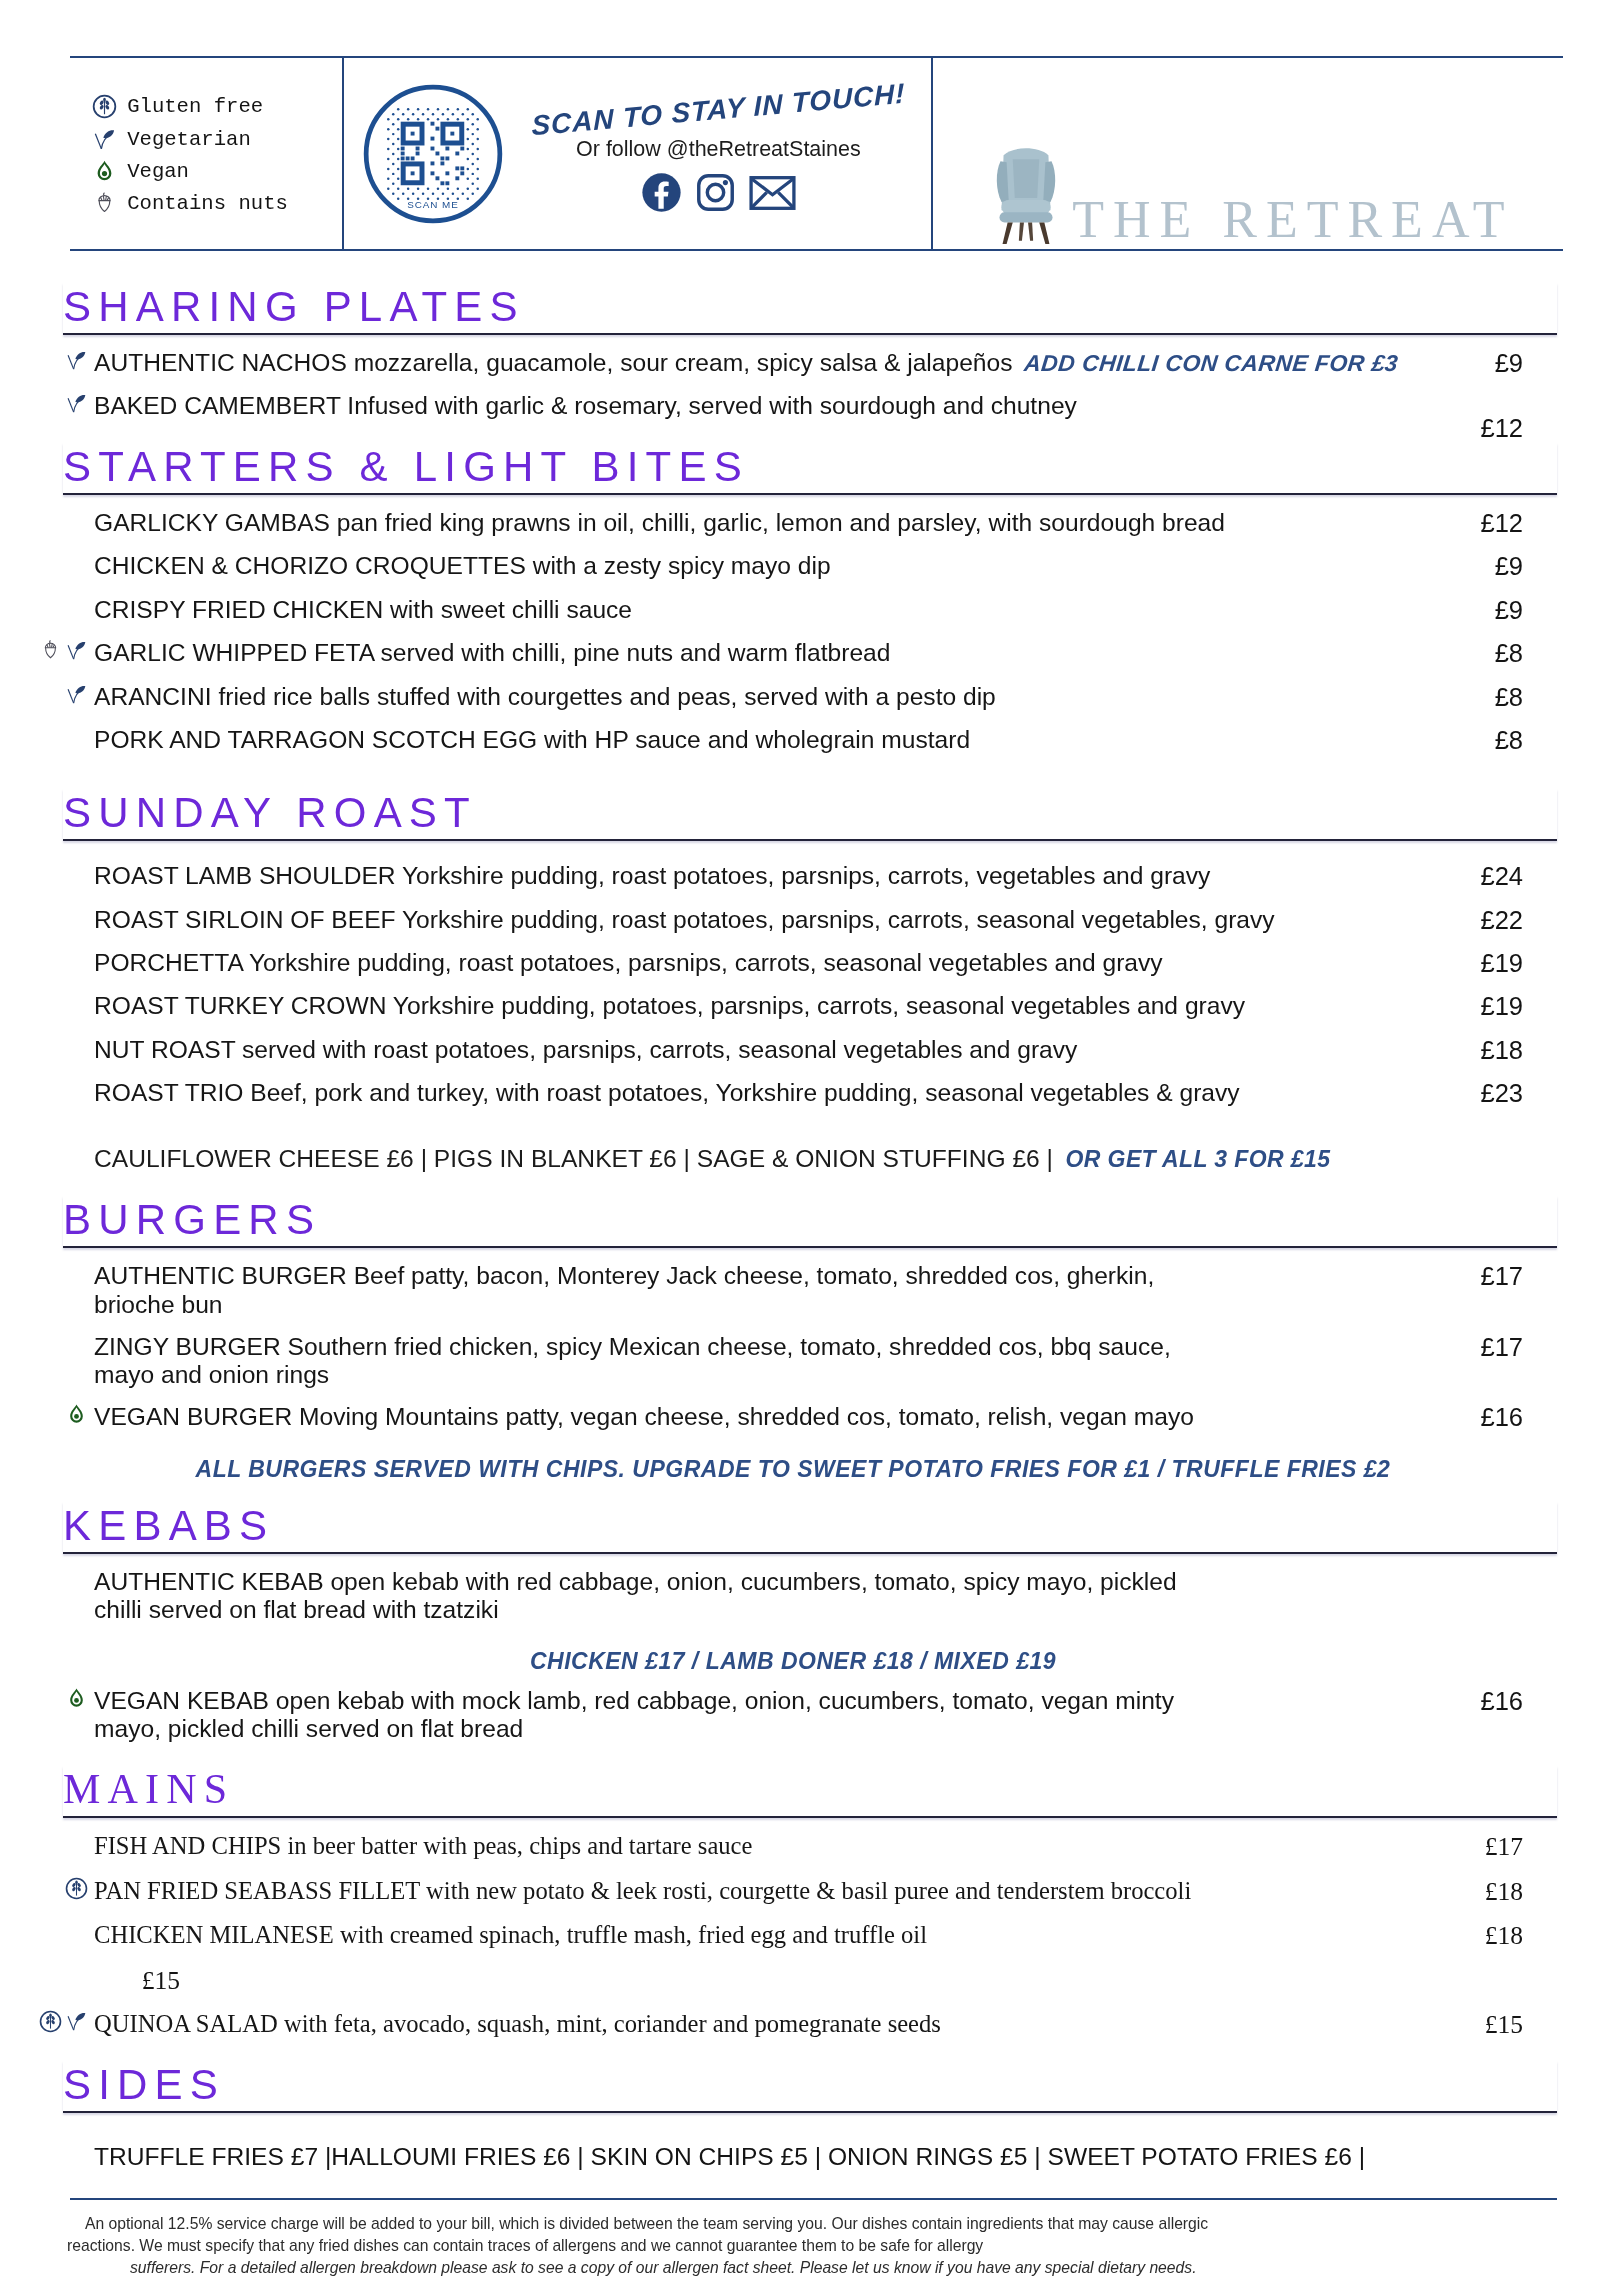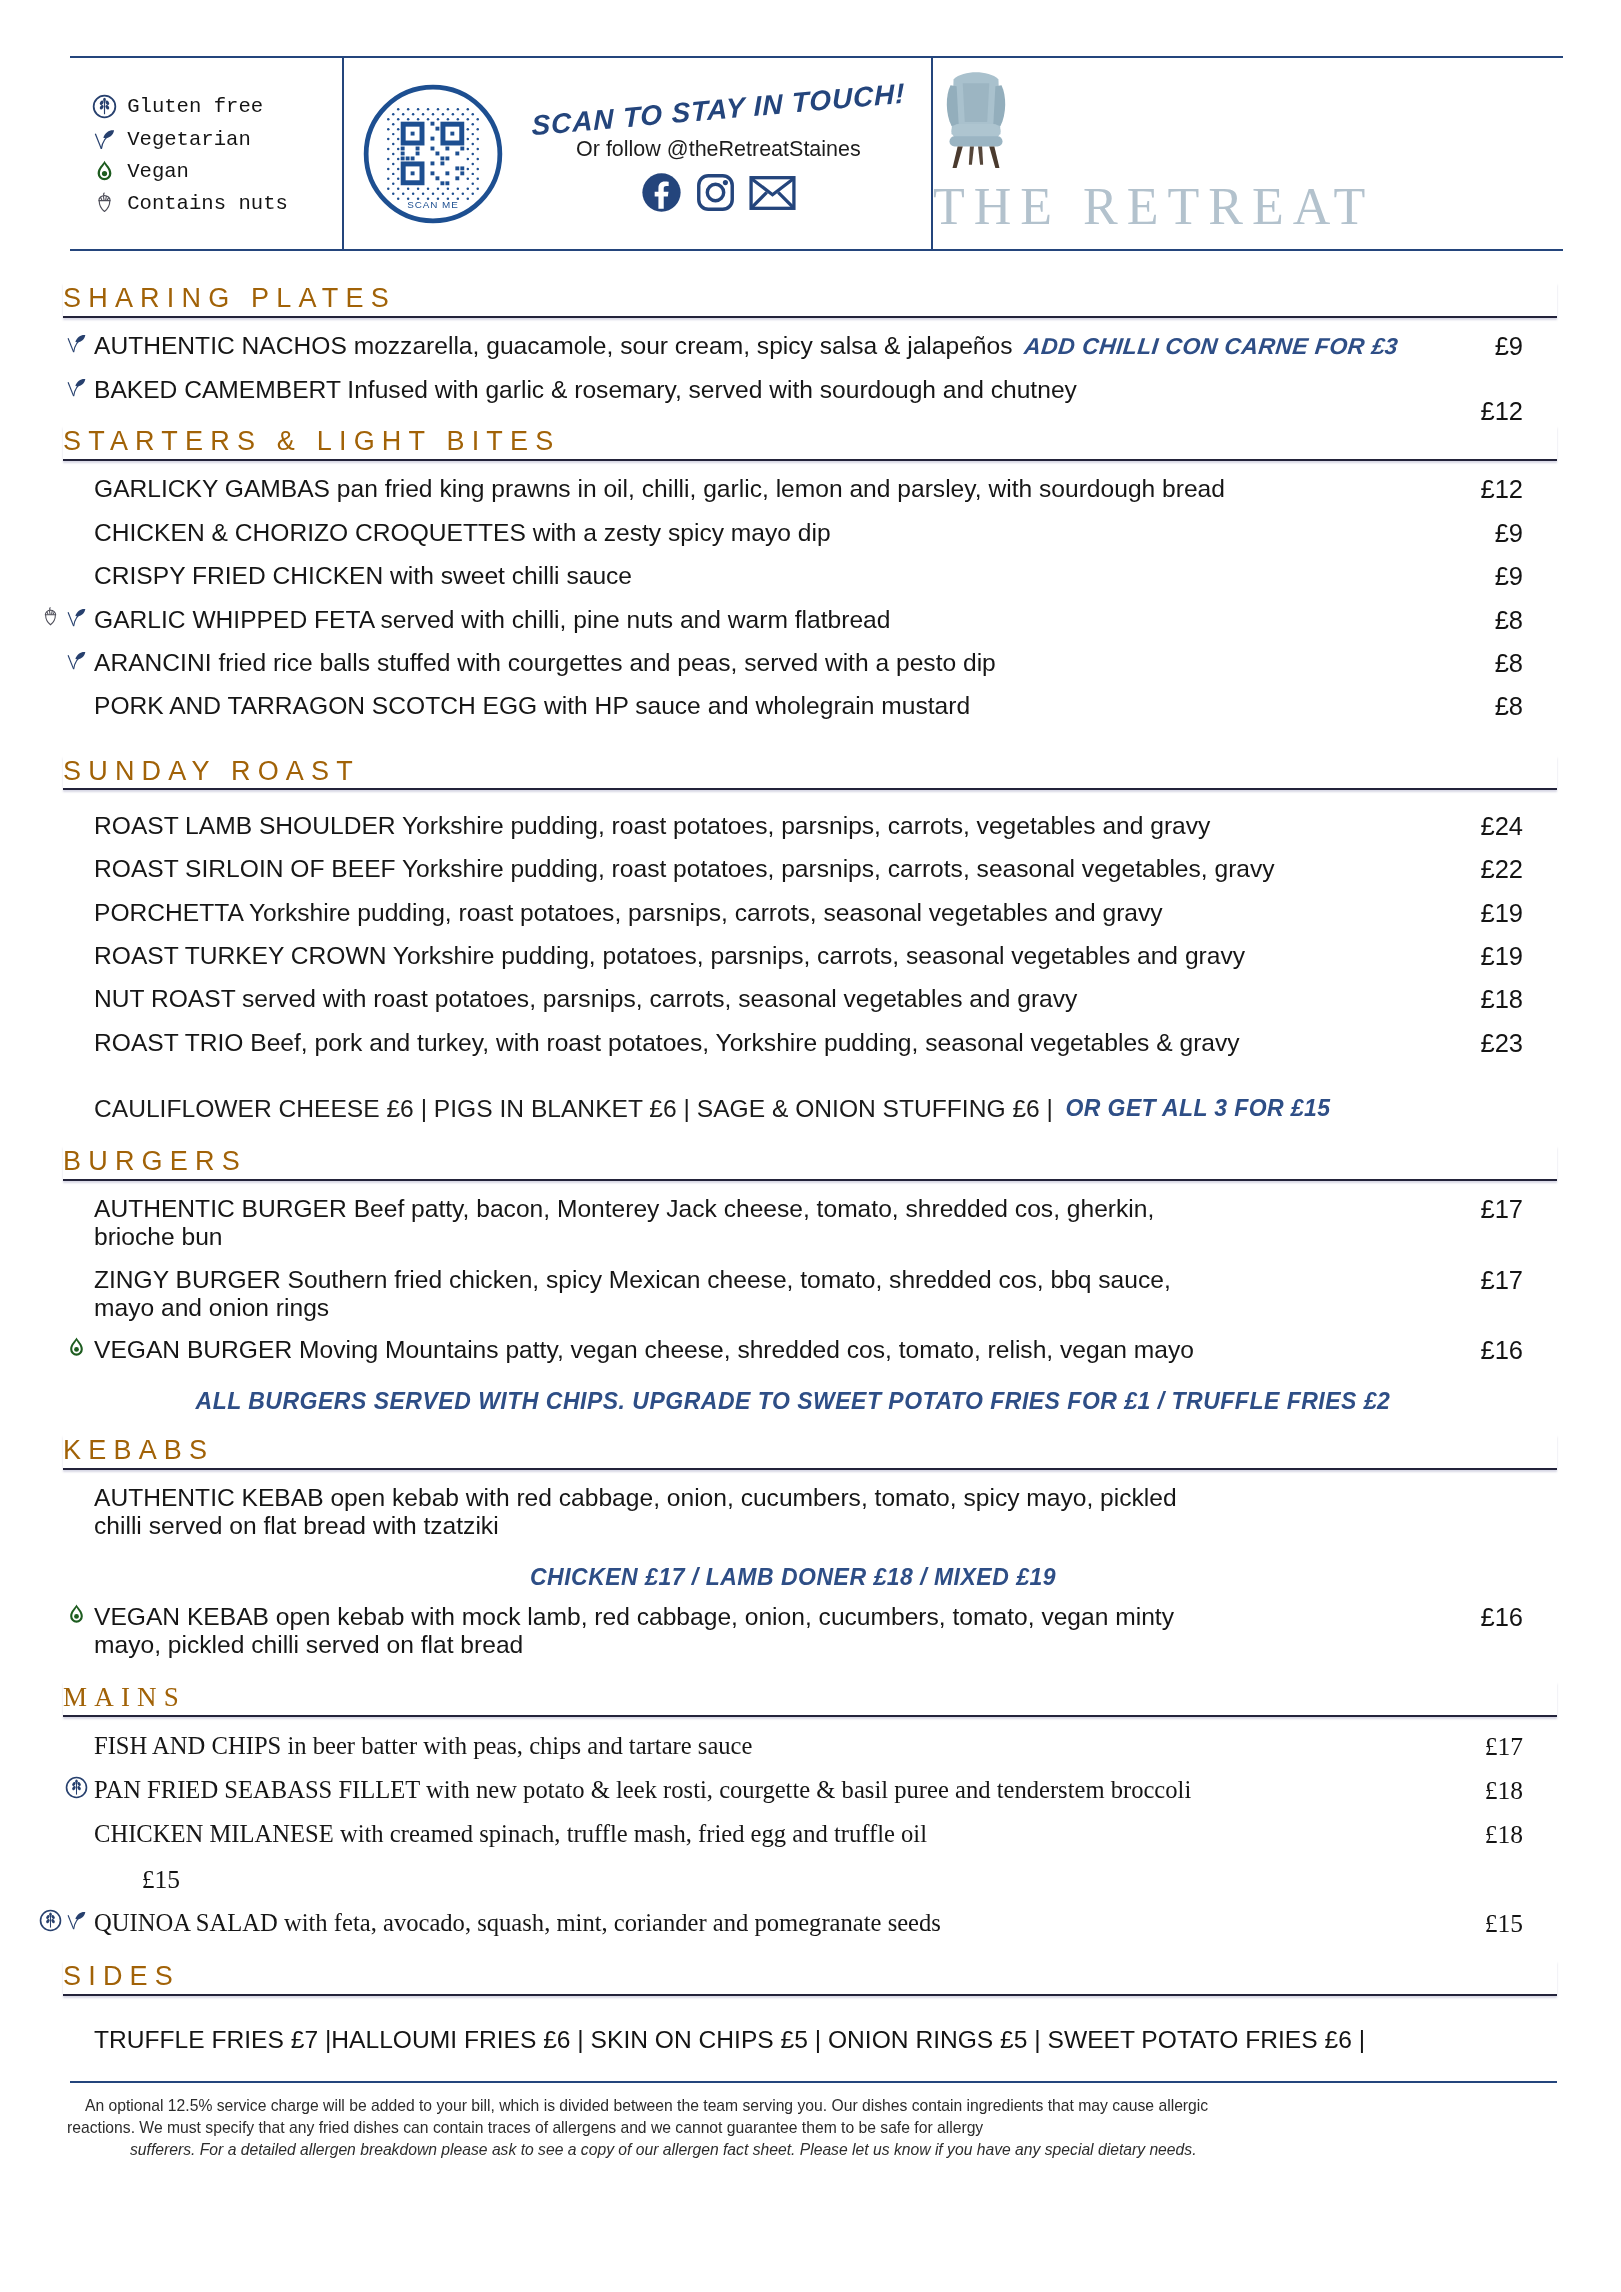--- a/index.html
+++ b/index.html
@@ -34,21 +34,21 @@
   }
   .qr-right { flex:1; display:flex; flex-direction:column; align-items:center; gap:4.5px; }
   .scan-title {
     font-size:28px; font-weight:700; font-style:italic; color:#24457c;
     letter-spacing:0.9px; transform:rotate(-5deg) skewX(-4deg); white-space:nowrap;
   }
   .scan-sub { font-size:21.5px; color:#1d1d1d; margin-top:7px;text-align:center; }
   .social-row { display:flex; align-items:center; gap:13.4px; margin-top:5.4px; }
   .social-icon svg { display:block; }
 
-  .cell-brand { flex:1; display:flex; flex-direction:column; align-items:flex-start; justify-content:center; gap:3.6px; }
+  .cell-brand { flex:1; display:flex; flex-direction:row; align-items:flex-end; justify-content:center; gap:3.6px; }
   .chair svg { display:block; }
   .brand-title {
     font-family:"Liberation Serif", serif; font-size:52px; letter-spacing:9px;
     color:#b3c2cd; white-space:nowrap;
   }
 
   
   .menu { margin:0 99px 0 63px; }
   .menu-section:nth-of-type(1){ margin-top:32px; }
   .menu-section:nth-of-type(2){ margin-top:14.3px; }
@@ -56,21 +56,21 @@
   .menu-section:nth-of-type(4){ margin-top:23px; }
   .menu-section:nth-of-type(5){ margin-top:19.7px; }
   .menu-section:nth-of-type(6){ margin-top:16px;font-family:Liberation Serif, serif; }
   .menu-section:nth-of-type(7){ margin-top:14.3px; }
 
   .section-heading {
     width:1494px; border-bottom:2.7px solid #23233a; padding-bottom:2.7px;
     box-shadow:0 1.8px 1.8px rgba(100,100,150,.25);
   }
   .section-title {
-    font-size:27px; letter-spacing:7.2px; color:#a16207; line-height:1.12;
+    font-size:42px; letter-spacing:7.2px; color:#6d28d9; line-height:1.12;
     font-weight:400;
   }
   .section-body { padding-top:7.2px; }
   .menu-section:nth-of-type(3) .section-body { padding-top:14.3px; }
 
   .item-row { display:flex; align-items:flex-start; padding:7.2px 0; }
   .item-icons {
     width:64px; flex:none; margin-left:-33px; padding-right:6.3px;
     display:flex; justify-content:flex-end; align-items:center; gap:2.7px;
   }

